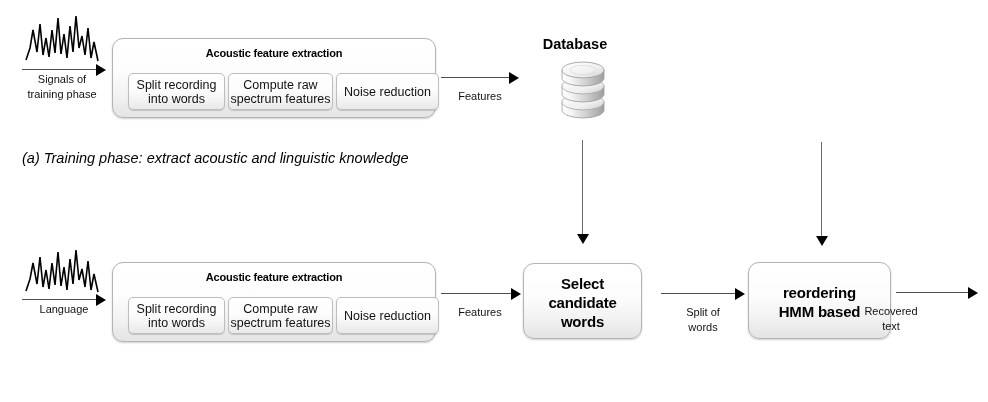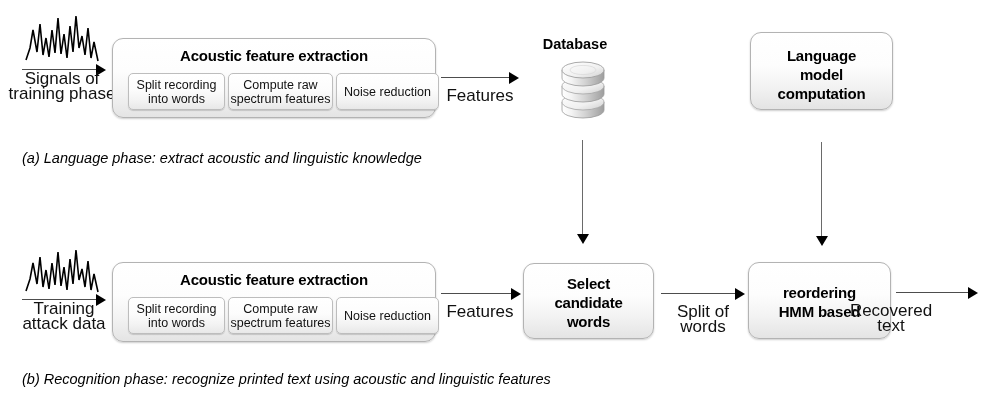--- a/index.html
+++ b/index.html
@@ -20,31 +20,31 @@
     position:absolute;
     border:1px solid #bdbdbd;
     border-radius:5px;
     background:linear-gradient(180deg,#ffffff 0%,#fcfcfc 45%,#f3f3f3 75%,#e8e8e8 100%);
     box-shadow:0 1px 1px rgba(0,0,0,0.16);
     box-sizing:border-box;
     display:flex;align-items:center;justify-content:center;text-align:center;margin-left:10px;
   }
   .box-title{
     position:absolute;left:0;right:0;text-align:center;
-    font-weight:bold;font-size:15px;letter-spacing:-0.2px;
+    font-weight:bold;font-size:11px;letter-spacing:-0.2px;
   }
   .inner-txt{font-size:12.5px;line-height:14px;color:#111;}
   .proc-txt{
     position:absolute;left:0;right:0;text-align:center;
     font-weight:bold;font-size:15px;line-height:19px;letter-spacing:-0.2px;
   }
 
   
   .edge-label{
-    position:absolute;text-align:center;font-size:17px;line-height:14.5px;color:#111;
+    position:absolute;text-align:center;font-size:11px;line-height:14.5px;color:#111;
   }
 
   
   .h-arrow{position:absolute;height:12px;}
   .h-arrow .shaft{position:absolute;left:0;top:5px;height:1.4px;background:#4d4d4d;}
   .h-arrow .head{
     position:absolute;top:0;right:0;width:0;height:0;
     border-top:6px solid transparent;border-bottom:6px solid transparent;
     border-left:10px solid #000;
   }
@@ -132,29 +132,22 @@
 
       <path d="M22 50 L22 58 A21 8 0 0 0 64 58 L64 50 Z" fill="url(#cylg)" stroke="#9a9a9a" stroke-width="0.8"></path>
       <ellipse cx="43" cy="50" rx="21" ry="8" fill="url(#topg)" stroke="#a6a6a6" stroke-width="0.8"></ellipse>
 
       <path d="M22 34 L22 42 A21 8 0 0 0 64 42 L64 34 Z" fill="url(#cylg)" stroke="#9a9a9a" stroke-width="0.8"></path>
       <ellipse cx="43" cy="34" rx="21" ry="8" fill="url(#topg)" stroke="#a0a0a0" stroke-width="0.9"></ellipse>
       <ellipse cx="43" cy="34" rx="13" ry="4.6" fill="none" stroke="#d8d8d8" stroke-width="0.7"></ellipse>
     </svg>
   </div>
 
-  <div class="gbox" style="left:750px;top:32px;width:143px;height:78px;">
-    <div class="proc-txt" style="top:13px;">
-      <div>Language</div>
-      <div>model</div>
-      <div>computation</div>
-    </div>
-  </div>
-
-  <div class="caption" style="left:22px;top:150px;">(a) Language phase: extract acoustic and linguistic knowledge</div>
+
+  <div class="caption" style="left:22px;top:150px;">(a) Training phase: extract acoustic and linguistic knowledge</div>
 
   <div class="v-arrow" style="left:577px;top:140px;height:104px;">
     <div class="shaft" style="height:95px;"></div>
       <div class="head"></div>
   </div>
   <div class="v-arrow" style="left:816px;top:142px;height:104px;">
     <div class="shaft" style="height:95px;"></div>
       <div class="head"></div>
   </div>
 
@@ -162,22 +155,21 @@
     <svg width="78" height="52" viewBox="0 0 78 52">
       <polyline fill="none" stroke="#000" stroke-width="1.6" points="2,48 6,36 9,20 13,41 16,14 19,44 22,27 25,46 28,20 31,42 34,9 37,43 40,24 43,47 46,16 49,41 52,7 55,37 58,26 61,44 64,18 67,47 70,31 74,49"></polyline>
     </svg>
   </div>
 
   <div class="h-arrow" style="left:22px;top:294px;width:84px;">
     <div class="shaft" style="width:74px;"></div>
       <div class="head"></div>
   </div>
   <div class="edge-label" style="left:8px;top:302px;width:112px;">
-    <div>Training</div>
-    <div>attack data</div>
+    <div>Language</div>
   </div>
 
   <div class="gbox" style="left:112px;top:262px;width:324px;height:80px;">
     <div class="box-title" style="top:8px;">Acoustic feature extraction</div>
   </div>
   <div class="gbox-inner" style="left:118px;top:297px;width:97px;height:37px;">
     <div class="inner-txt">
       <div>Split recording</div>
       <div>into words</div>
     </div>
@@ -191,21 +183,21 @@
   <div class="gbox-inner" style="left:326px;top:297px;width:103px;height:37px;">
     <div class="inner-txt">Noise reduction</div>
   </div>
 
   <div class="h-arrow" style="left:441px;top:288px;width:80px;">
     <div class="shaft" style="width:70px;"></div>
       <div class="head"></div>
   </div>
   <div class="edge-label" style="left:435px;top:305px;width:90px;">Features</div>
 
-  <div class="gbox" style="left:523px;top:263px;width:131px;height:76px;">
+  <div class="gbox" style="left:523px;top:263px;width:119px;height:76px;">
     <div class="proc-txt" style="top:10px;">
       <div>Select</div>
       <div>candidate</div>
       <div>words</div>
     </div>
   </div>
 
   <div class="h-arrow" style="left:661px;top:288px;width:84px;">
     <div class="shaft" style="width:74px;"></div>
       <div class="head"></div>
@@ -224,15 +216,14 @@
 
   <div class="h-arrow" style="left:896px;top:287px;width:82px;">
     <div class="shaft" style="width:72px;"></div>
       <div class="head"></div>
   </div>
   <div class="edge-label" style="left:844px;top:304px;width:94px;">
     <div>Recovered</div>
     <div>text</div>
   </div>
 
-  <div class="caption" style="left:22px;top:371px;">(b) Recognition phase: recognize printed text using acoustic and linguistic features</div>
 
 </div>
 
 </body></html>

